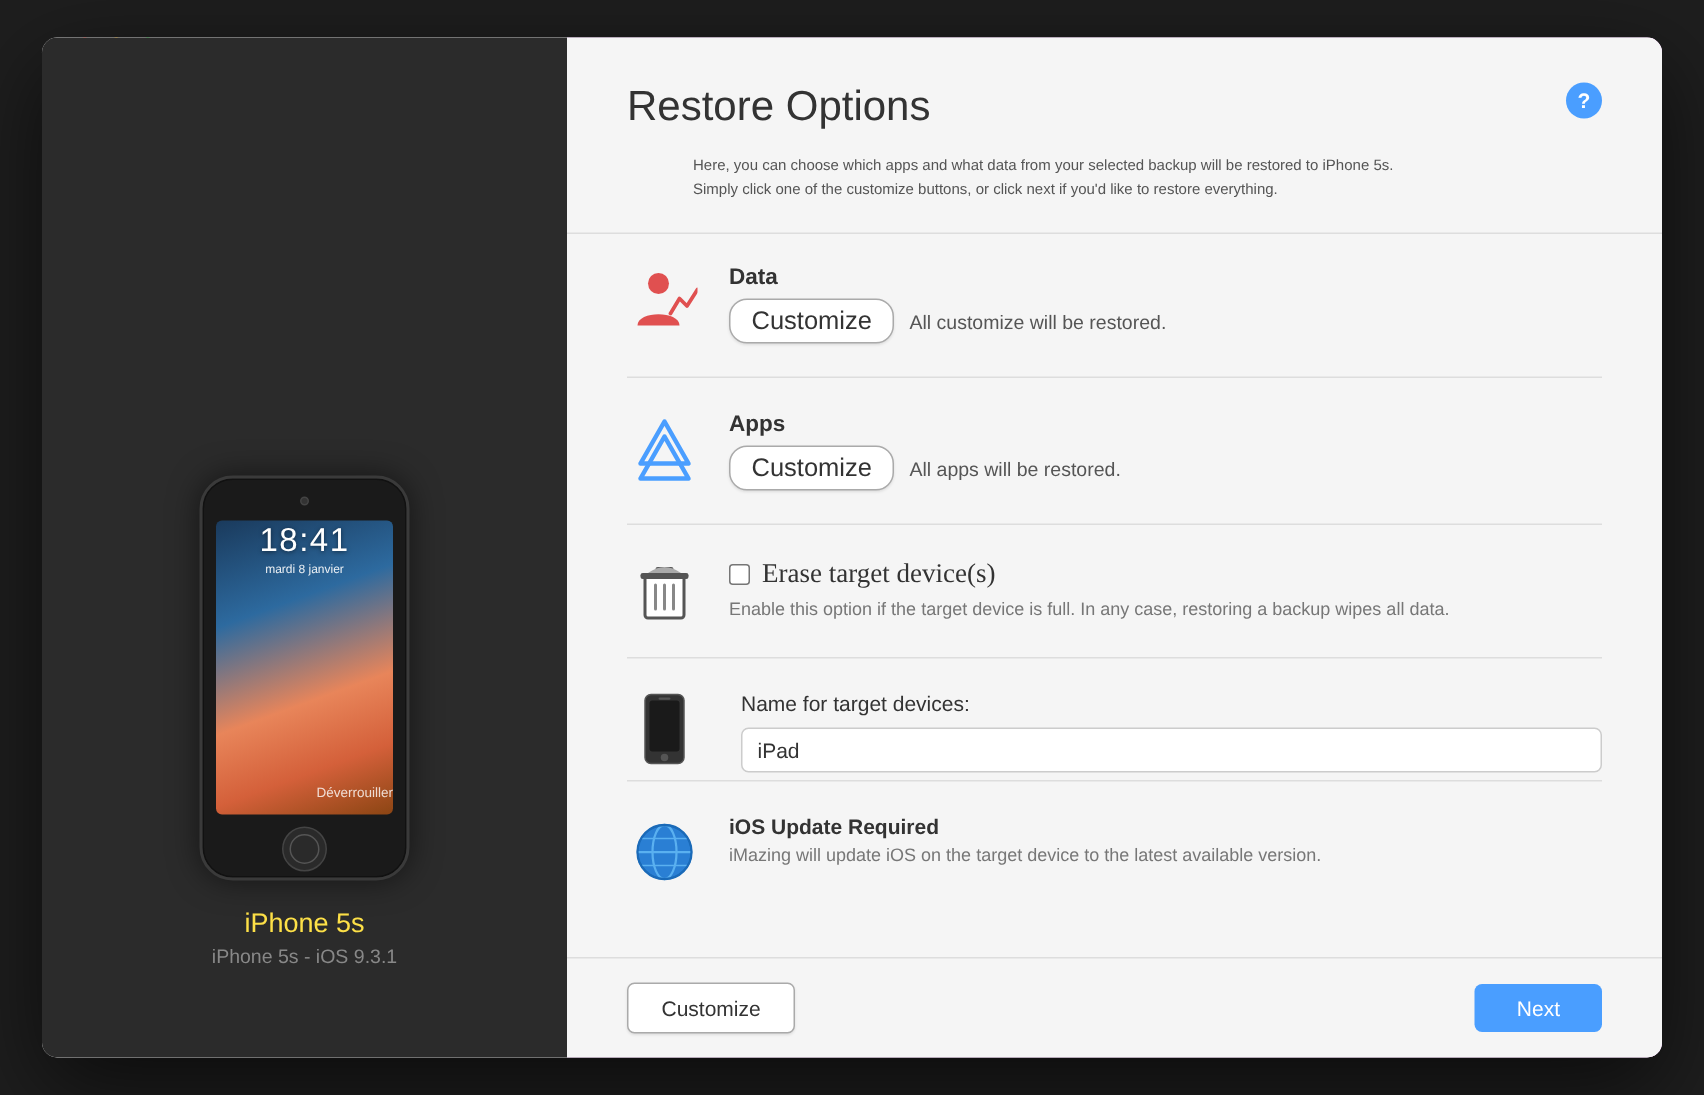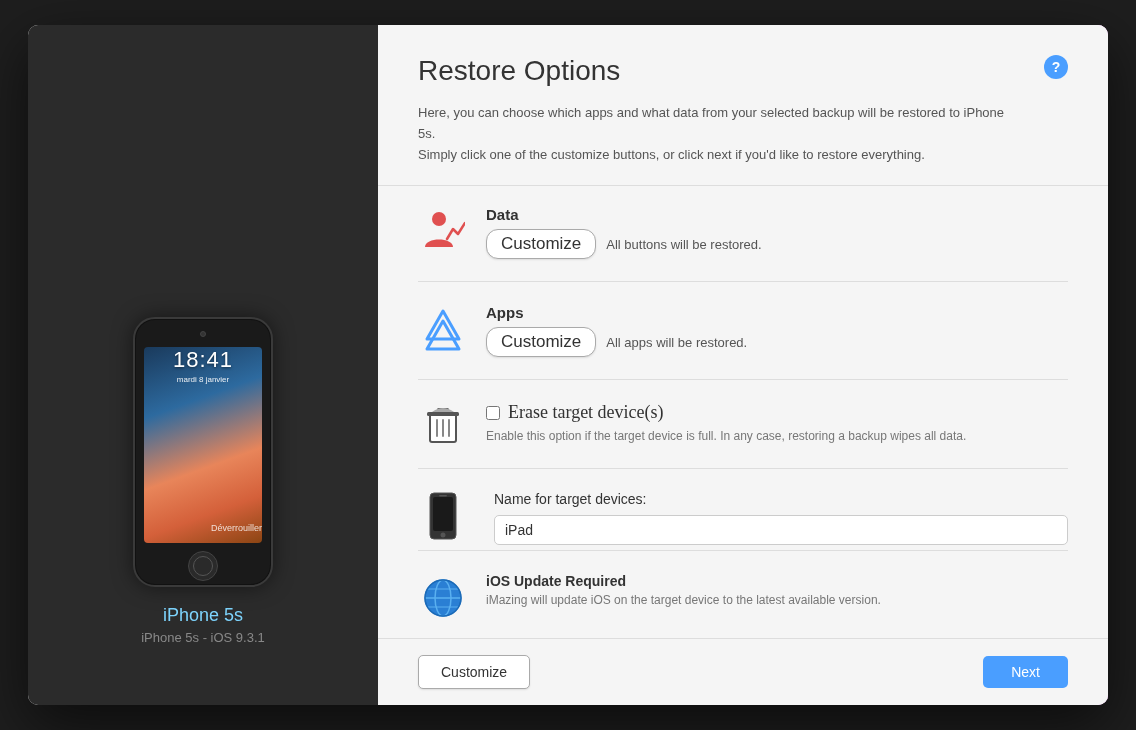--- a/index.html
+++ b/index.html
@@ -135,21 +135,21 @@
       position: absolute;
       top: 12px;
       width: 6px;
       height: 6px;
       background: #333;
       border-radius: 50%;
       border: 1px solid #444;
     }
 
     .device-name {
-      color: #7dd3fc;
+      color: #fde047;
       font-size: 18px;
       font-weight: 500;
       margin-top: 18px;
       text-align: center;
     }
 
     .device-sub {
       color: #888;
       font-size: 13px;
       text-align: center;
@@ -179,24 +179,25 @@
     }
 
     .page-title {
       font-size: 28px;
       font-weight: 300;
       color: #333;
       margin-bottom: 16px;
     }
 
     .page-description {
-      font-size: 13px;
+      font-size: 10px;
       color: #555;
       line-height: 1.6;
       max-width: 600px;
+      margin-left: 44px;
     }
 
     .help-icon {
       width: 24px;
       height: 24px;
       background: #4a9eff;
       border-radius: 50%;
       color: white;
       font-size: 14px;
       font-weight: bold;
@@ -461,21 +462,21 @@
           <svg class="data-icon-svg" viewBox="0 0 44 44" xmlns="http://www.w3.org/2000/svg">
             <circle cx="18" cy="10" r="7" fill="#e05050"></circle>
             <path d="M4 38 C4 28 32 28 32 38" fill="#e05050"></path>
             <polyline points="26,30 32,20 37,25 44,14" stroke="#e05050" stroke-width="2.5" fill="none" stroke-linecap="round" stroke-linejoin="round"></polyline>
           </svg>
         </div>
         <div class="option-content">
           <div class="option-title">Data</div>
           <div class="option-row-inline">
             <button class="customize-btn">Customize</button>
-            <span class="option-note">All buttons will be restored.</span>
+            <span class="option-note">All customize will be restored.</span>
           </div>
         </div>
       </div>
 
       <div class="divider"></div>
 
       <div class="option-row">
         <div class="option-icon">
 
           <svg class="data-icon-svg" viewBox="0 0 44 44" xmlns="http://www.w3.org/2000/svg">

